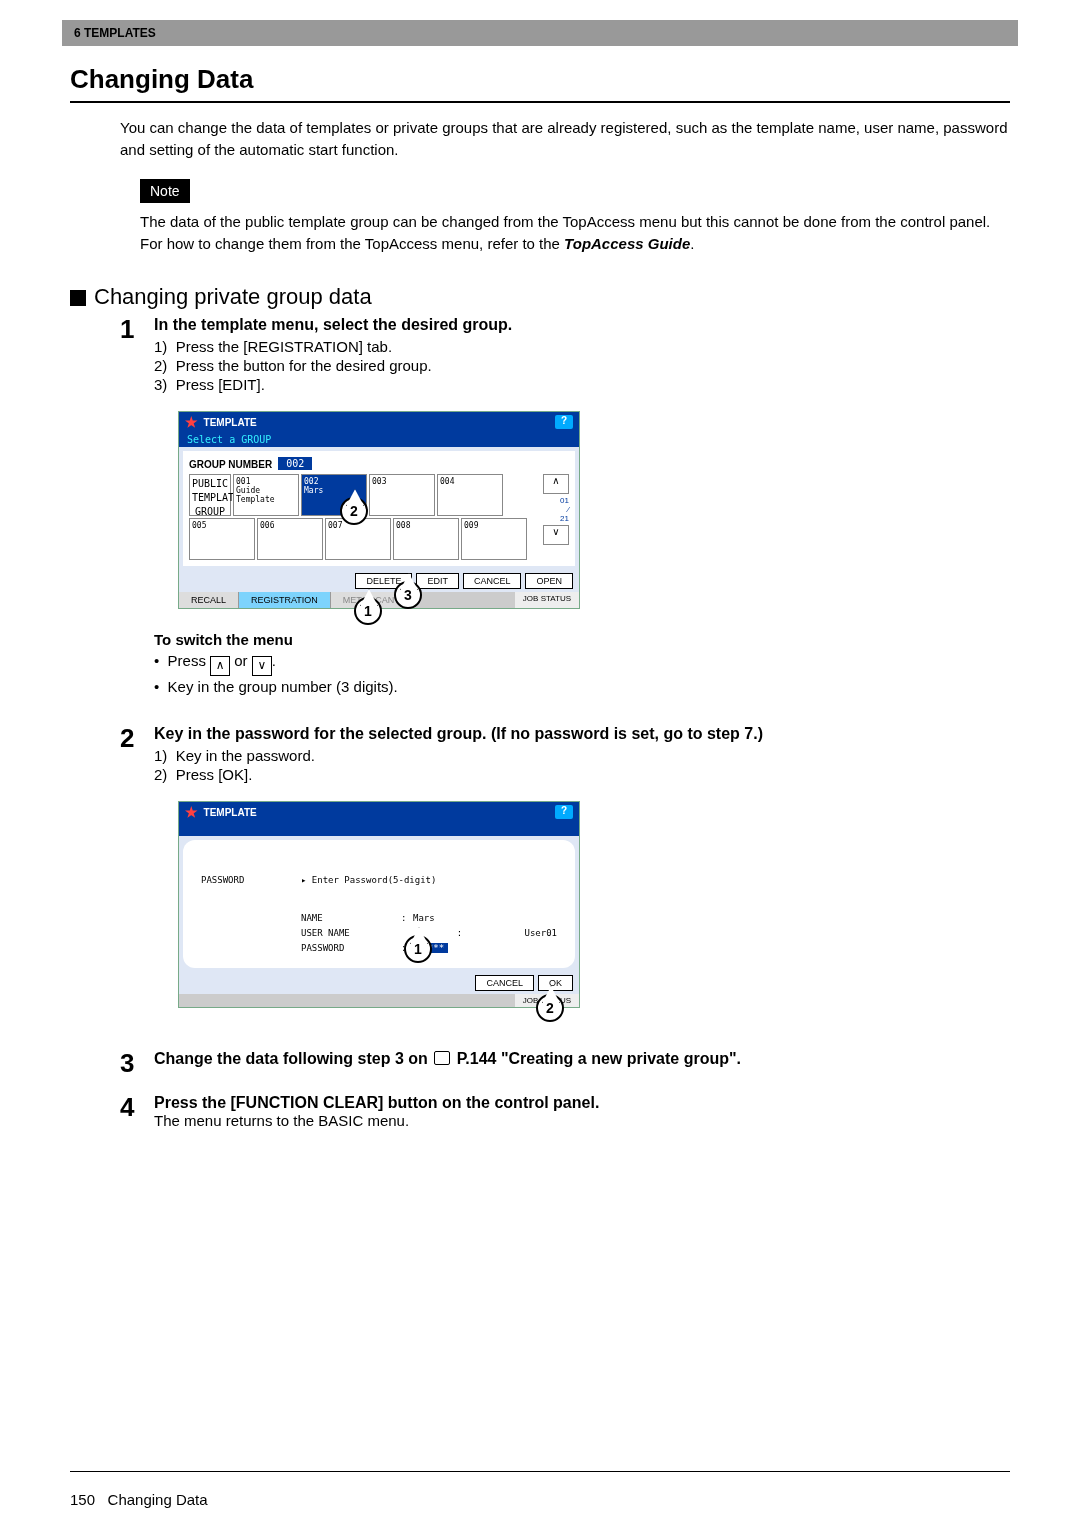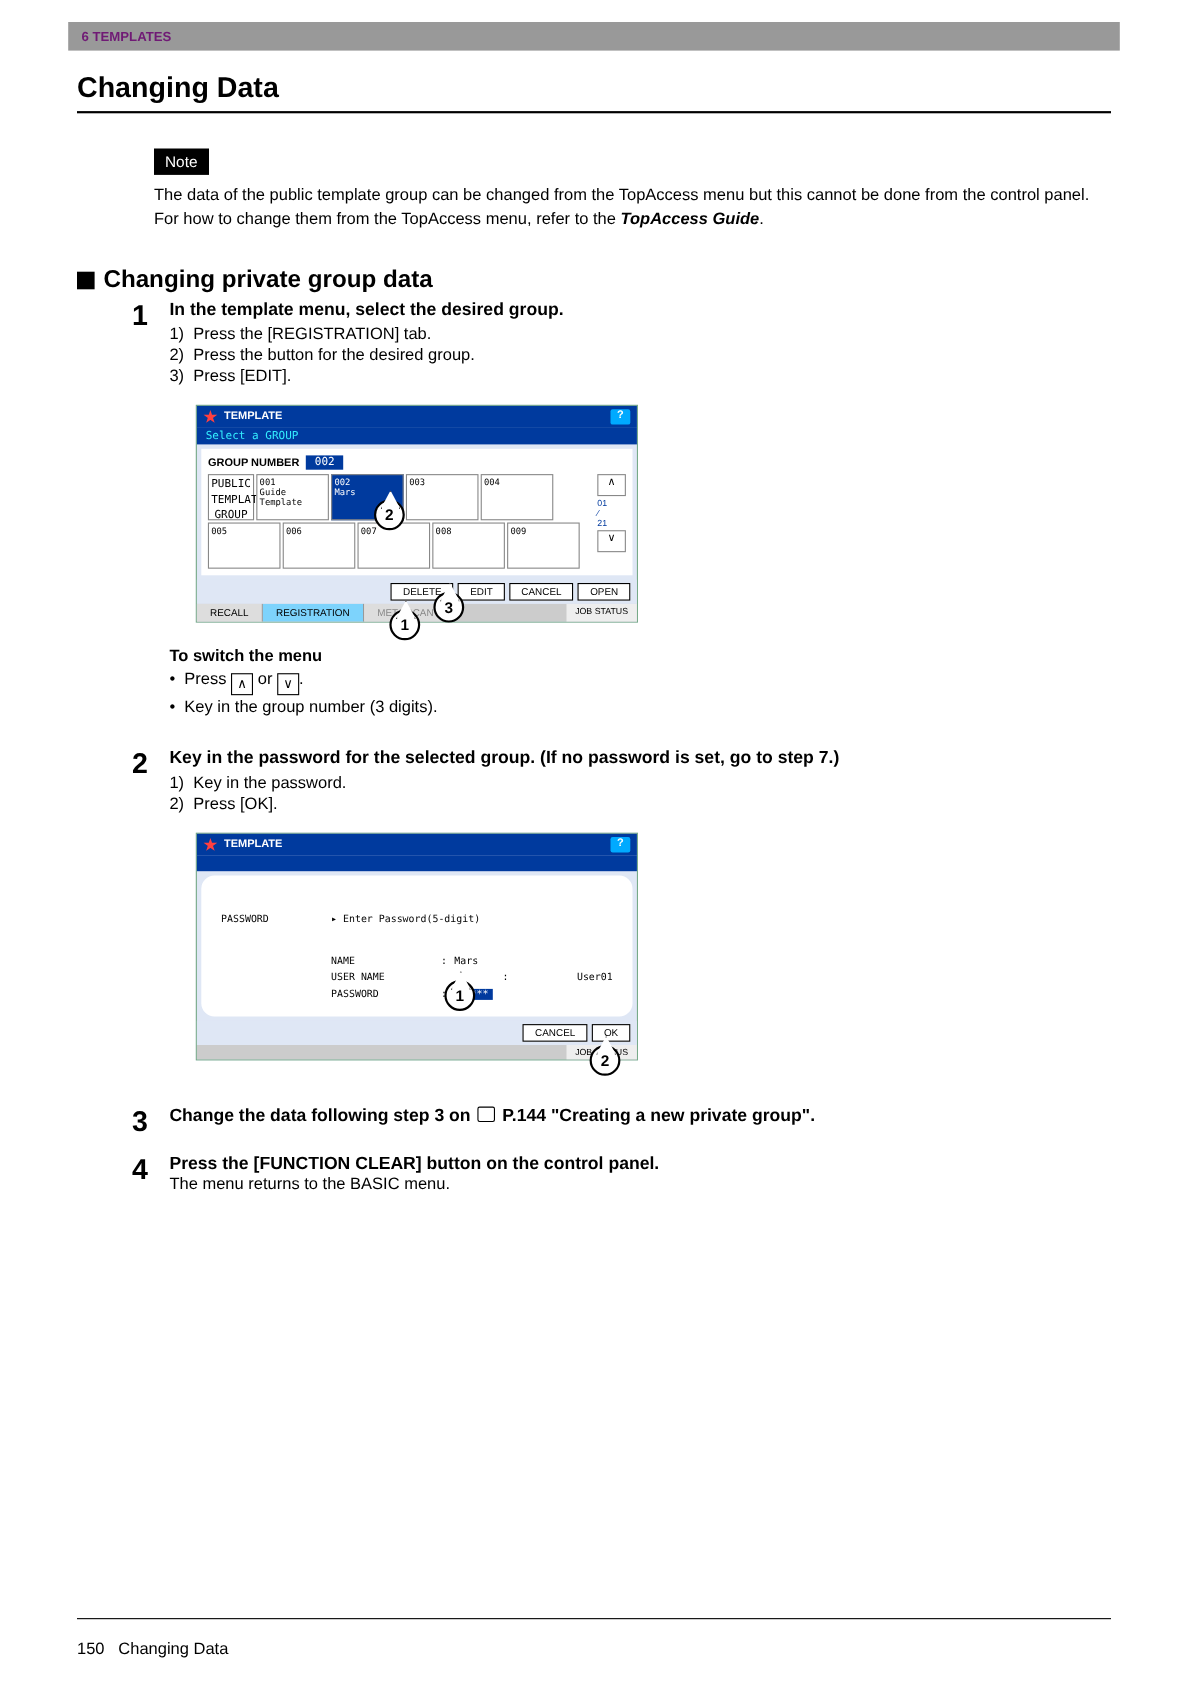--- a/index.html
+++ b/index.html
@@ -11,41 +11,41 @@
   .page {
     width: 1080px;
     margin: 0 auto;
     padding: 20px 70px 30px 70px;
     box-sizing: border-box;
     min-height: 1528px;
     position: relative;
   }
   .header-bar {
     background: #999;
-    color: #701a75;
+    color: #000000;
     font-size: 12px;
     font-weight: bold;
     padding: 6px 12px;
     margin: 0 -8px 18px -8px;
   }
   h1 {
     font-size: 26px;
     font-weight: bold;
     margin: 0 0 6px 0;
   }
   .hr-thick { border-top: 2px solid #000; margin: 4px 0 14px 0; }
   .hr-thin  { border-top: 1px solid #000; margin: 20px 0 8px 0; position:absolute; bottom:48px; left:70px; right:70px;}
   .content { margin-left: 50px; font-size:15px; line-height:1.45;}
   .note-box {
     background: #000; color:#fff; font-size:14px;
     padding: 2px 10px; display:inline-block; margin:18px 0 8px 20px;
   }
   .note-text { margin-left:20px;}
   h2 {
-    font-size: 22px; font-weight:bold; margin: 30px 0 6px 0;
+    font-size: 22px; font-weight:normal; margin: 30px 0 6px 0;
   }
   .sq { display:inline-block; width:16px; height:16px; background:#000; margin-right:8px; vertical-align:-2px;}
   .step-row { display:flex; margin: 4px 0 0 50px; }
   .step-no { font-size: 26px; font-weight:bold; width:34px; flex:none; line-height:1;}
   .step-body { flex:1; font-size:15px;}
   .step-title { font-weight:bold; font-size:16px;}
   .sublist { margin: 4px 0 8px 0; padding:0; list-style:none;}
   .sublist li { margin:2px 0;}
   .subhead { font-weight:bold; margin-top:10px;}
   .square-btn {
@@ -64,21 +64,21 @@
   .panel-sub { background:#003a9e; color:#3ef; padding:2px 8px; font-family: monospace;}
   .panel-inner { background:#fff; margin:4px; padding:6px; display:flex; flex-direction:column; gap:4px;}
   .group-row { display:flex; align-items:flex-end; gap:6px;}
   .group-field { background:#003a9e; color:#fff; padding:1px 8px; font-family:monospace;}
   .grid { display:flex; gap:2px;}
   .cell { border:1px solid #888; width:60px; height:36px; padding:2px; font-family:monospace; font-size:8px; background:#fff;}
   .cell.sel { background:#003a9e; color:#fff;}
   .cell.side { width:36px; font-size:10px; text-align:center; line-height:14px;}
   .arrow-col { display:flex; flex-direction:column; gap:2px;}
   .arrow-btn { border:1px solid #888; width:24px; height:18px; text-align:center; background:#fff;}
-  .page-ind { font-size:8px; color:#003a9e; text-align:left;}
+  .page-ind { font-size:8px; color:#003a9e; text-align:right;}
   .action-row { display:flex; justify-content:flex-end; gap:4px; padding:3px 6px; background:#dfe7f5;}
   .action-row .btn { background:#fff; border:1px solid #000000; padding:2px 10px; font-size:9px;}
   .tab-row { display:flex; background:#ccc; font-size:9px;}
   .tab { padding:3px 12px; background:#ddd; border-right:1px solid #999;}
   .tab.sel { background:#7dd3fc;}
   .tab.dim { color:#888;}
   .jobstat { margin-left:auto; background:#eee; padding:2px 8px; font-size:8px;}
   .callout {
     position:absolute; width:24px; height:24px; border-radius:50%; background:#fff;
     border:2px solid #000; color:#000; font-weight:bold; font-size:14px;
@@ -99,20 +99,21 @@
 </style>
 </head>
 <body>
 
 <div class="page">
   <div class="header-bar">6 TEMPLATES</div>
 
   <h1>Changing Data</h1>
   <div class="hr-thick"></div>
 
+  <div class="content">You can change the data of templates or private groups that are already registered, such as the template name, user name, password and setting of the automatic start function.</div>
 
   <div class="content">
     <div class="note-box">Note</div>
     <div class="note-text">
       <span>The data of the public template group can be changed from the TopAccess menu but this cannot be done from the control panel. For how to change them from the TopAccess menu, refer to the </span><b><i>TopAccess Guide</i></b><span>.</span>
     </div>
   </div>
 
   <h2><span class="sq"></span><span>Changing private group data</span></h2>
 

